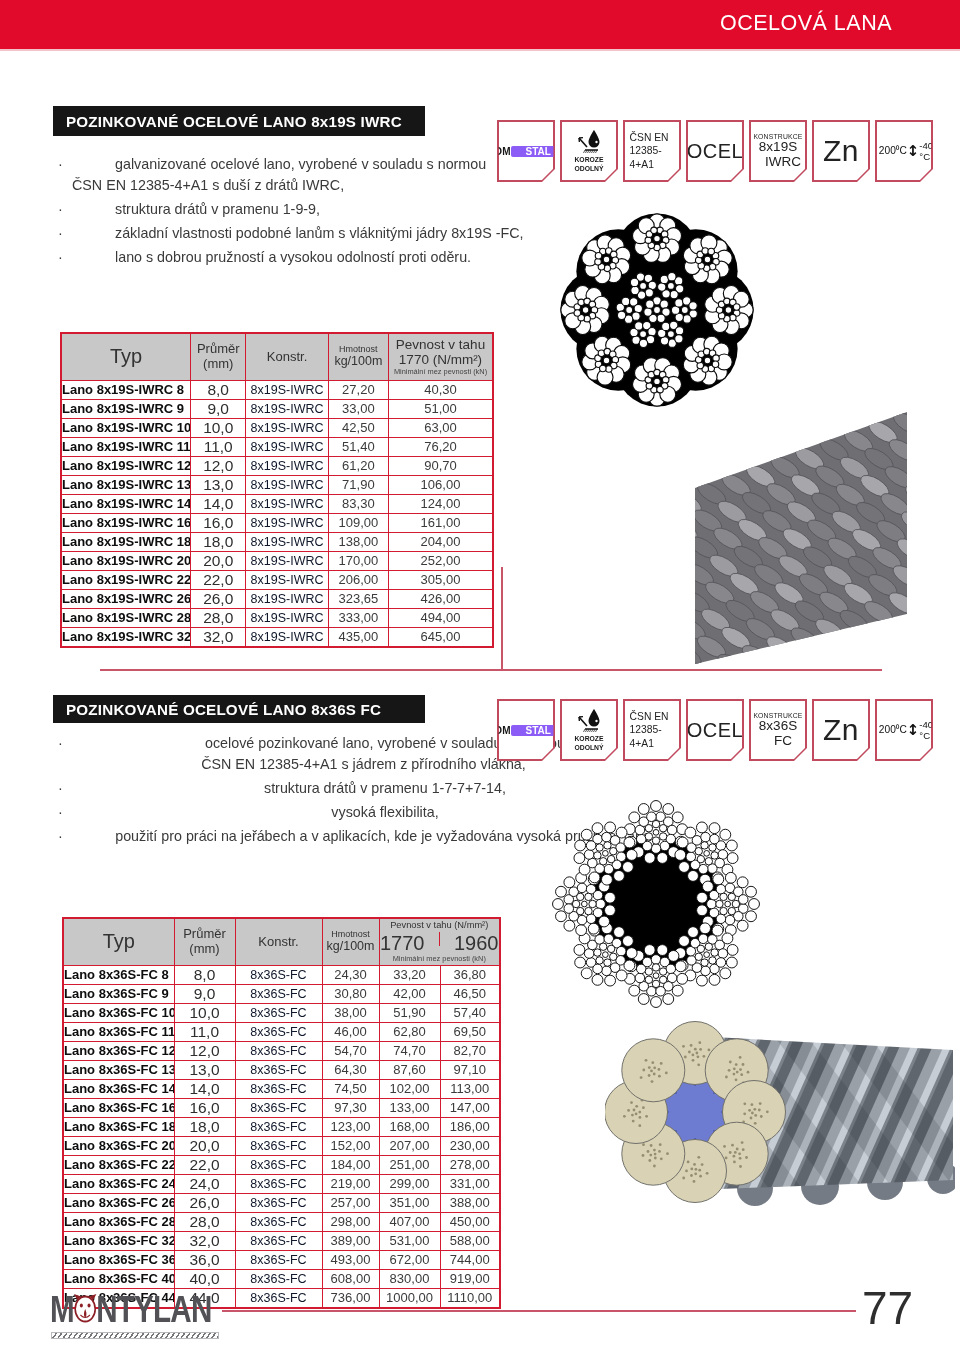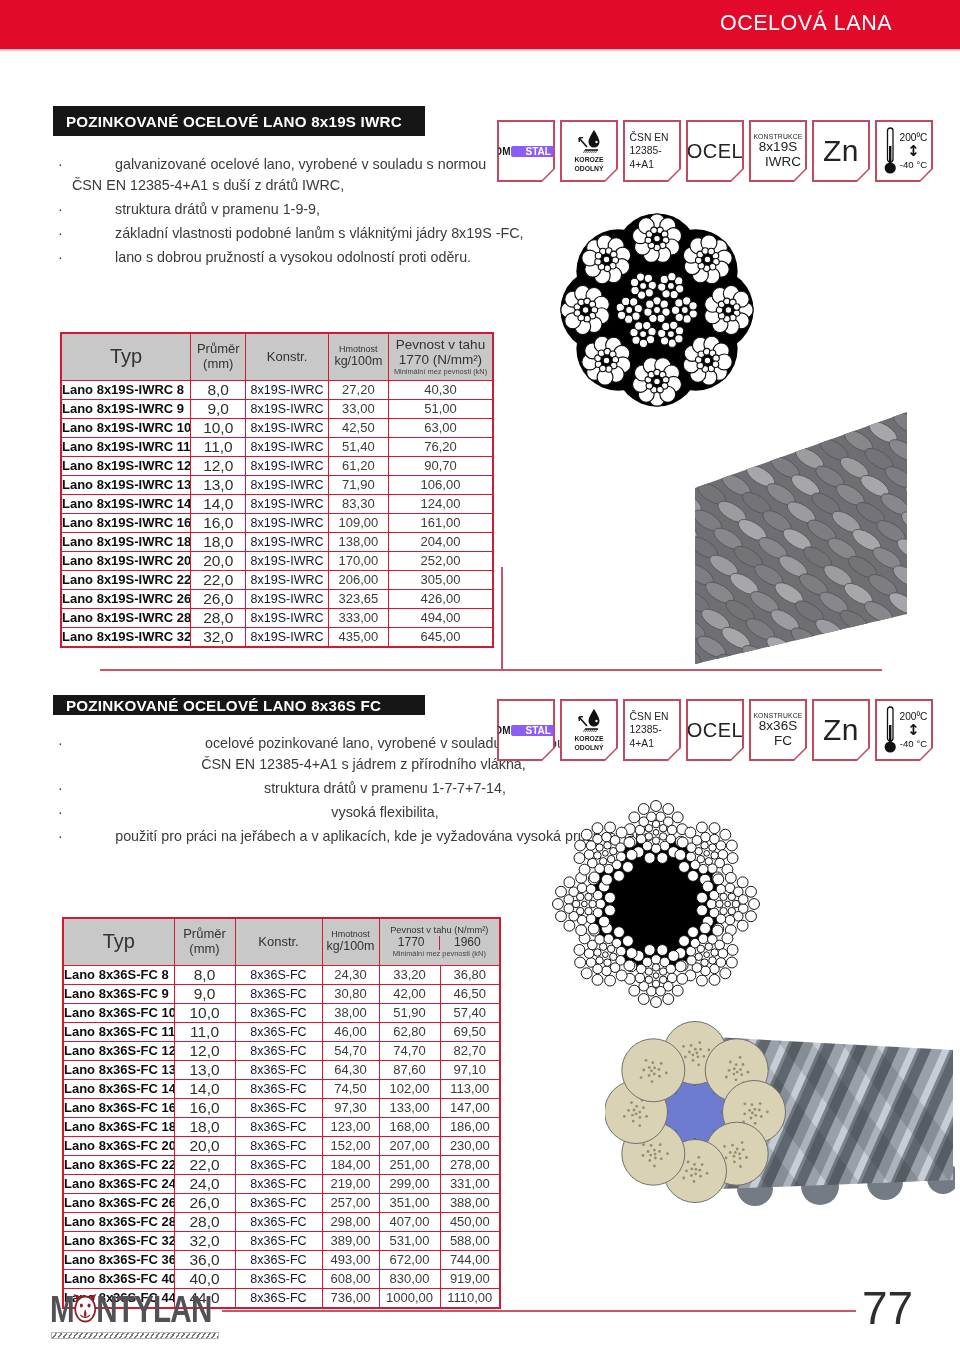--- a/index.html
+++ b/index.html
@@ -8,21 +8,21 @@
 
   
   .top-band{position:absolute;left:0;top:0;width:960px;height:49px;
             background:#e20a2b;border-bottom:2px solid #f3c3ca;}
   .top-title{position:absolute;right:68px;top:11px;color:#fff;font-size:21.5px;letter-spacing:.5px;}
 
   
   .bar{position:absolute;left:53px;width:372px;background:#161616;color:#fff;
        font-weight:bold;font-size:15.2px;letter-spacing:.2px;display:flex;align-items:center;padding-left:13px;box-sizing:border-box;}
   .bar1{top:106px;height:30px;}
-  .bar2{top:695px;height:20px;}
+  .bar2{top:695px;height:28px;}
 
   
   .bullets{position:absolute;font-size:14.3px;color:#3a3a3a;line-height:1.47;}
   .b1{left:55px;top:154px;width:470px;}
   .b2{left:55px;top:733px;width:600px;text-align:center;}
   .bullet{position:relative;padding-left:17px;margin-bottom:3px;}
   .bullet::before{content:"·";position:absolute;left:3px;top:0;color:#3a3a3a;}
   .btxt{white-space:pre-line;margin-left:43px;}
 
   
@@ -38,21 +38,21 @@
   .stal{font-size:10px;font-weight:bold;color:#fff;background:#8b5cf6;padding:0 14px;border-radius:2px;margin-left:1px;}
   .badge-komstal .badge-in{flex-direction:row;}
   .kz{font-size:6.8px;font-weight:bold;color:#161616;line-height:1.15;text-align:center;margin-top:1px;}
   .badge-norm .badge-in{align-items:flex-start;padding-left:5px;}
   .norm-line{font-size:10.3px;color:#222;line-height:1.28;}
   .ocel{font-size:20px;color:#222;letter-spacing:.5px;}
   .k-label{font-size:6.8px;color:#222;letter-spacing:.2px;}
   .k-l1{font-size:13.5px;color:#222;line-height:1.05;}
   .k-l2{font-size:13.5px;color:#222;line-height:1.05;margin-left:10px;}
   .badge-temp .badge-in{flex-direction:row;gap:2px;padding-left:2px;}
-  .temp-col{display:flex;flex-direction:column;align-items:center;line-height:1.15;}
+  .temp-col{display:flex;flex-direction:row;align-items:center;line-height:1.15;}
   .t-high{font-size:10.2px;color:#111;}
   .t-arrow{font-size:15px;font-weight:bold;color:#111;font-family:"DejaVu Sans",sans-serif;line-height:1;}
   .t-low{font-size:9.6px;color:#111;}
 
   
   .diag1{position:absolute;left:552px;top:205px;}
   .diag2{position:absolute;left:549px;top:797px;}
   .rope1{position:absolute;left:695px;top:402px;}
   .rope2{position:absolute;left:605px;top:1020px;}
 
@@ -69,21 +69,21 @@
   .h-typ{font-size:20px;}
   .h-sub1{font-size:13px;line-height:1.1;}
   .h-sub2{font-size:13px;line-height:1.1;}
   .h-konstr{font-size:13px;}
   .hm1{font-size:9px;line-height:1.2;}
   .hm2{font-size:12.5px;line-height:1.1;}
   .pv1{font-size:13.5px;line-height:1.15;}
   .pv2{font-size:13.5px;line-height:1.15;}
   .pvn{font-size:7.4px;line-height:1.2;color:#444;}
   .pvt-title{font-size:9.3px;line-height:1.25;}
-  .pvt-vals{display:flex;align-items:flex-start;justify-content:center;gap:14px;font-size:12px;line-height:1.15;}
+  .pvt-vals{display:flex;align-items:flex-start;justify-content:center;gap:14px;font-size:20px;line-height:1.15;}
   .pvt-sep{display:inline-block;width:1.5px;height:14px;background:#d21b31;}
   .c-typ{font-weight:bold;font-size:13px;color:#0d0d0d;text-align:left;padding-left:5px;}
   .c-prumer{font-size:15.5px;color:#2e2e2e;text-align:center;}
   .c-konstr{font-size:12.5px;color:#0f172a;text-align:center;}
   .c-num{font-size:13px;color:#3b3b3b;text-align:center;}
 
   
   .divider-h{position:absolute;left:100px;top:669px;width:782px;height:1.5px;background:#c9556a;}
   .divider-v{position:absolute;left:501px;top:567px;width:1.5px;height:103px;background:#c9556a;}
 

